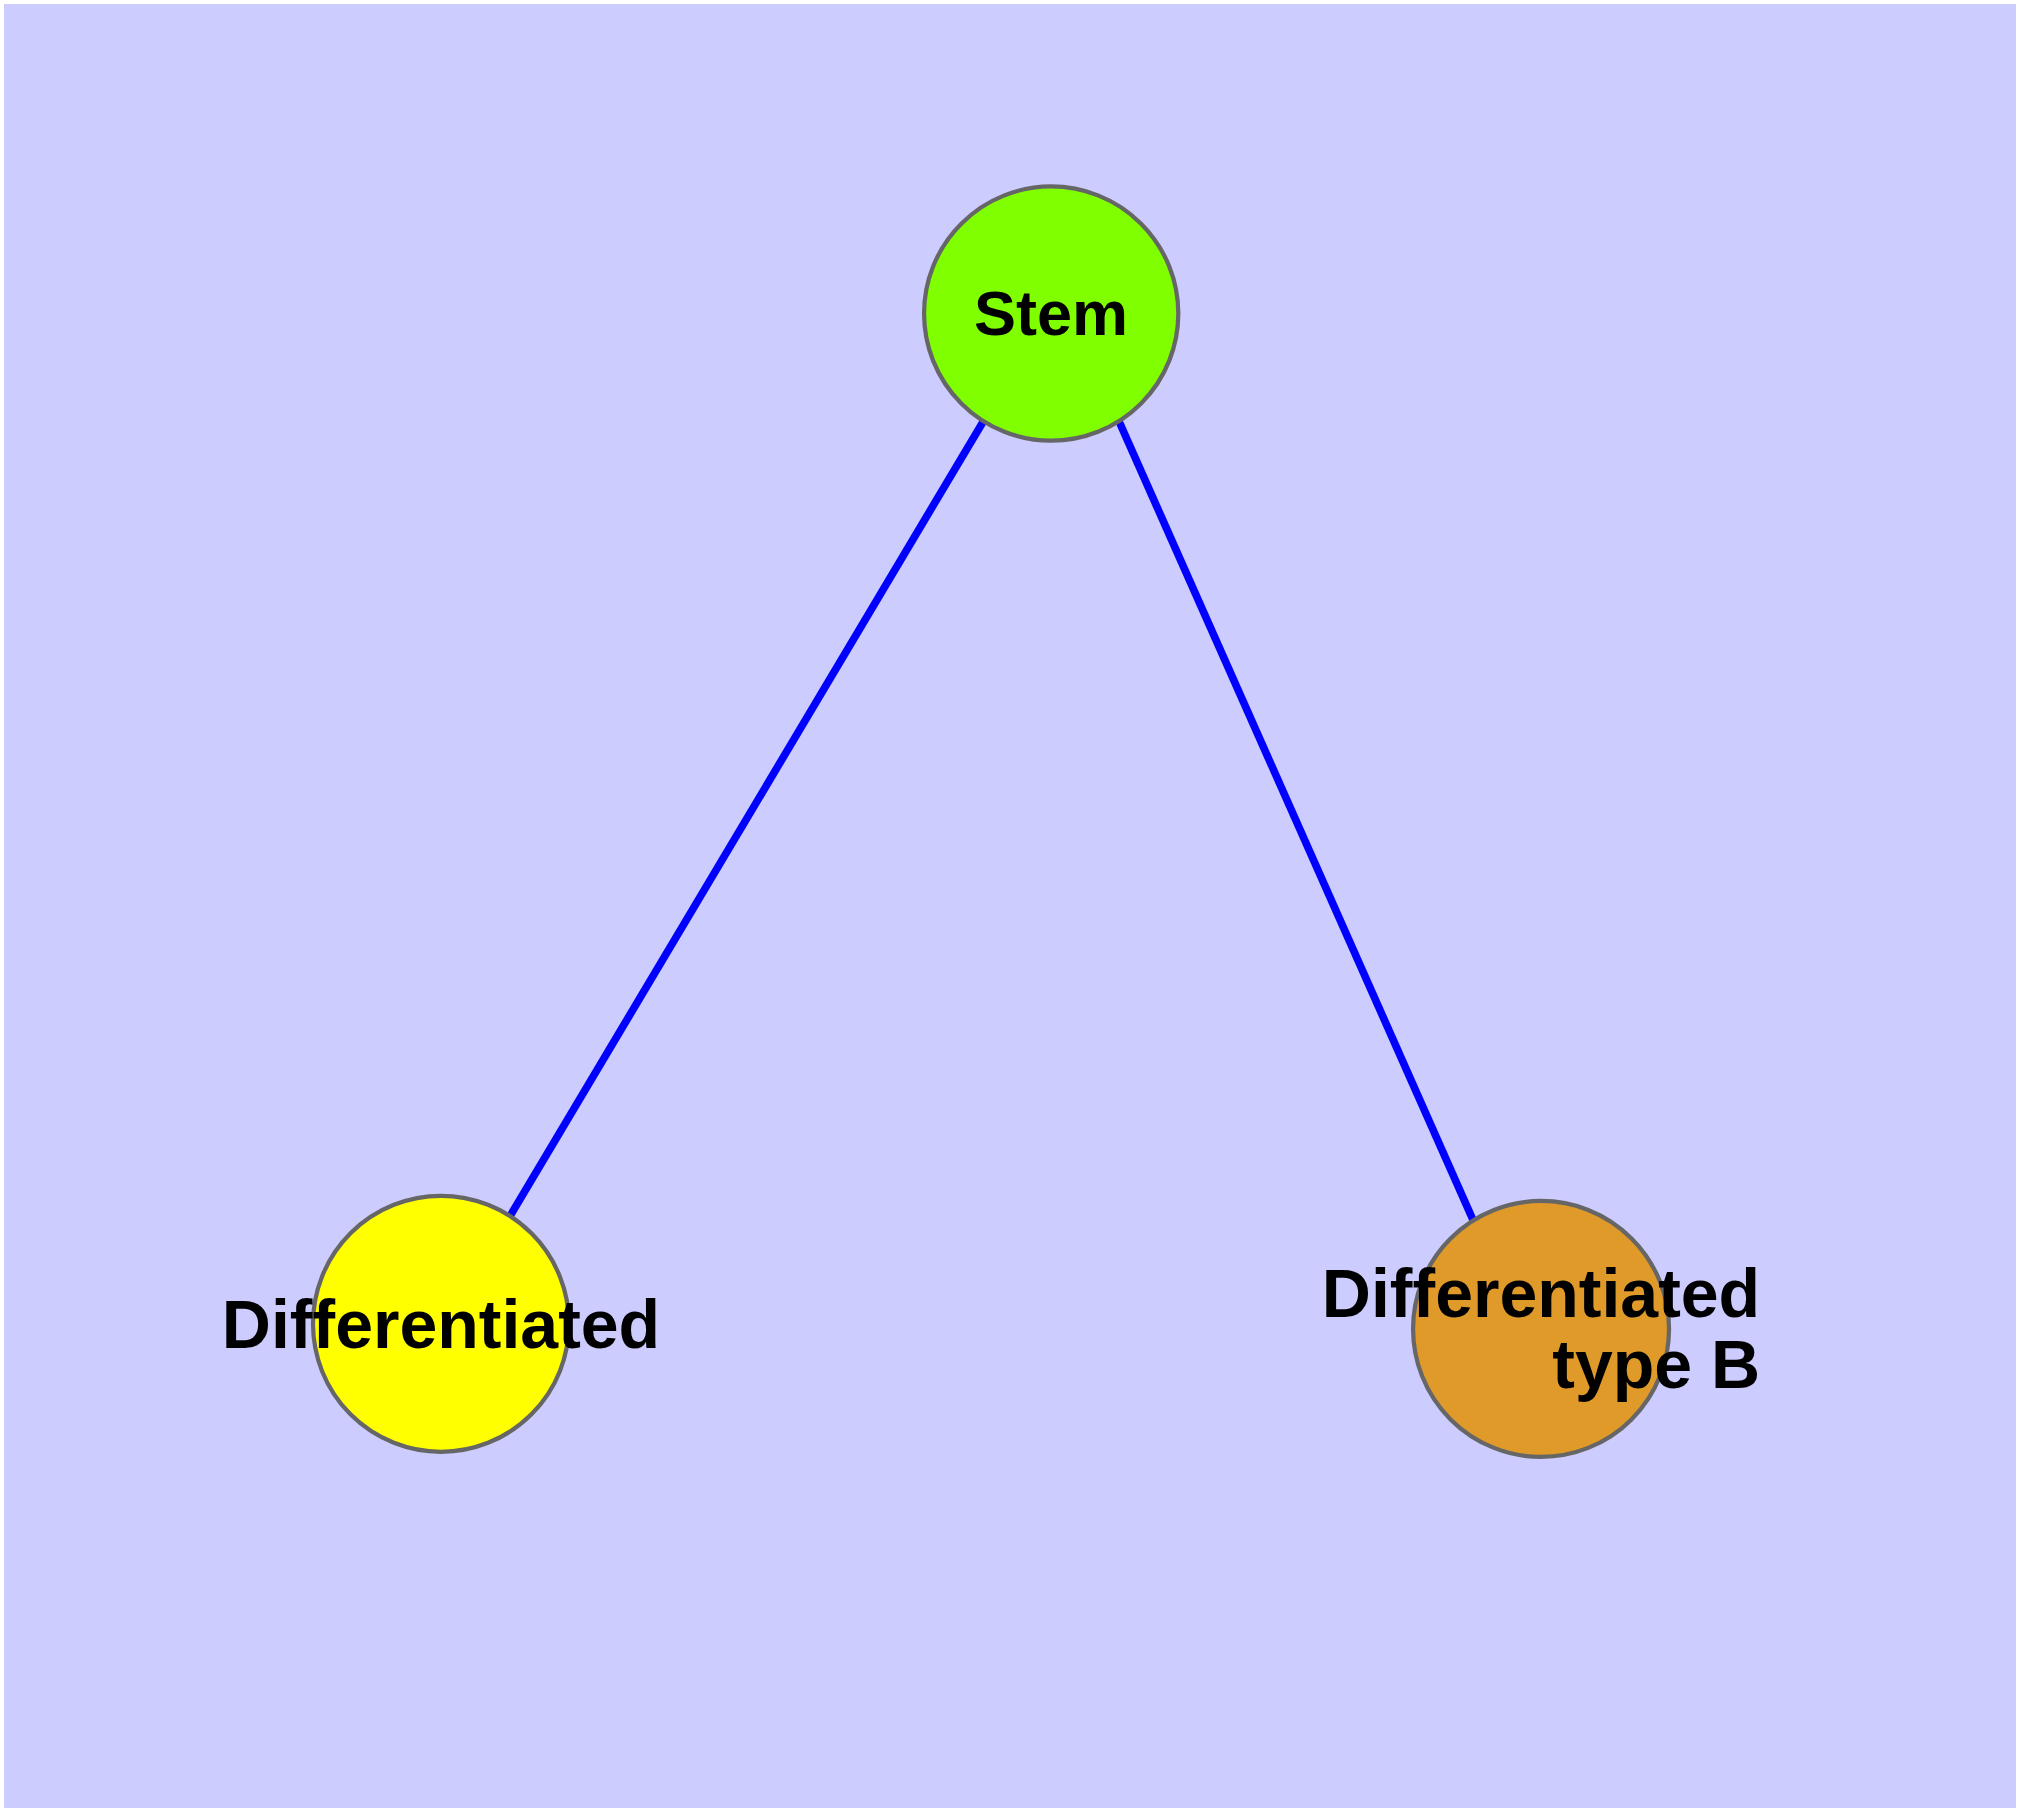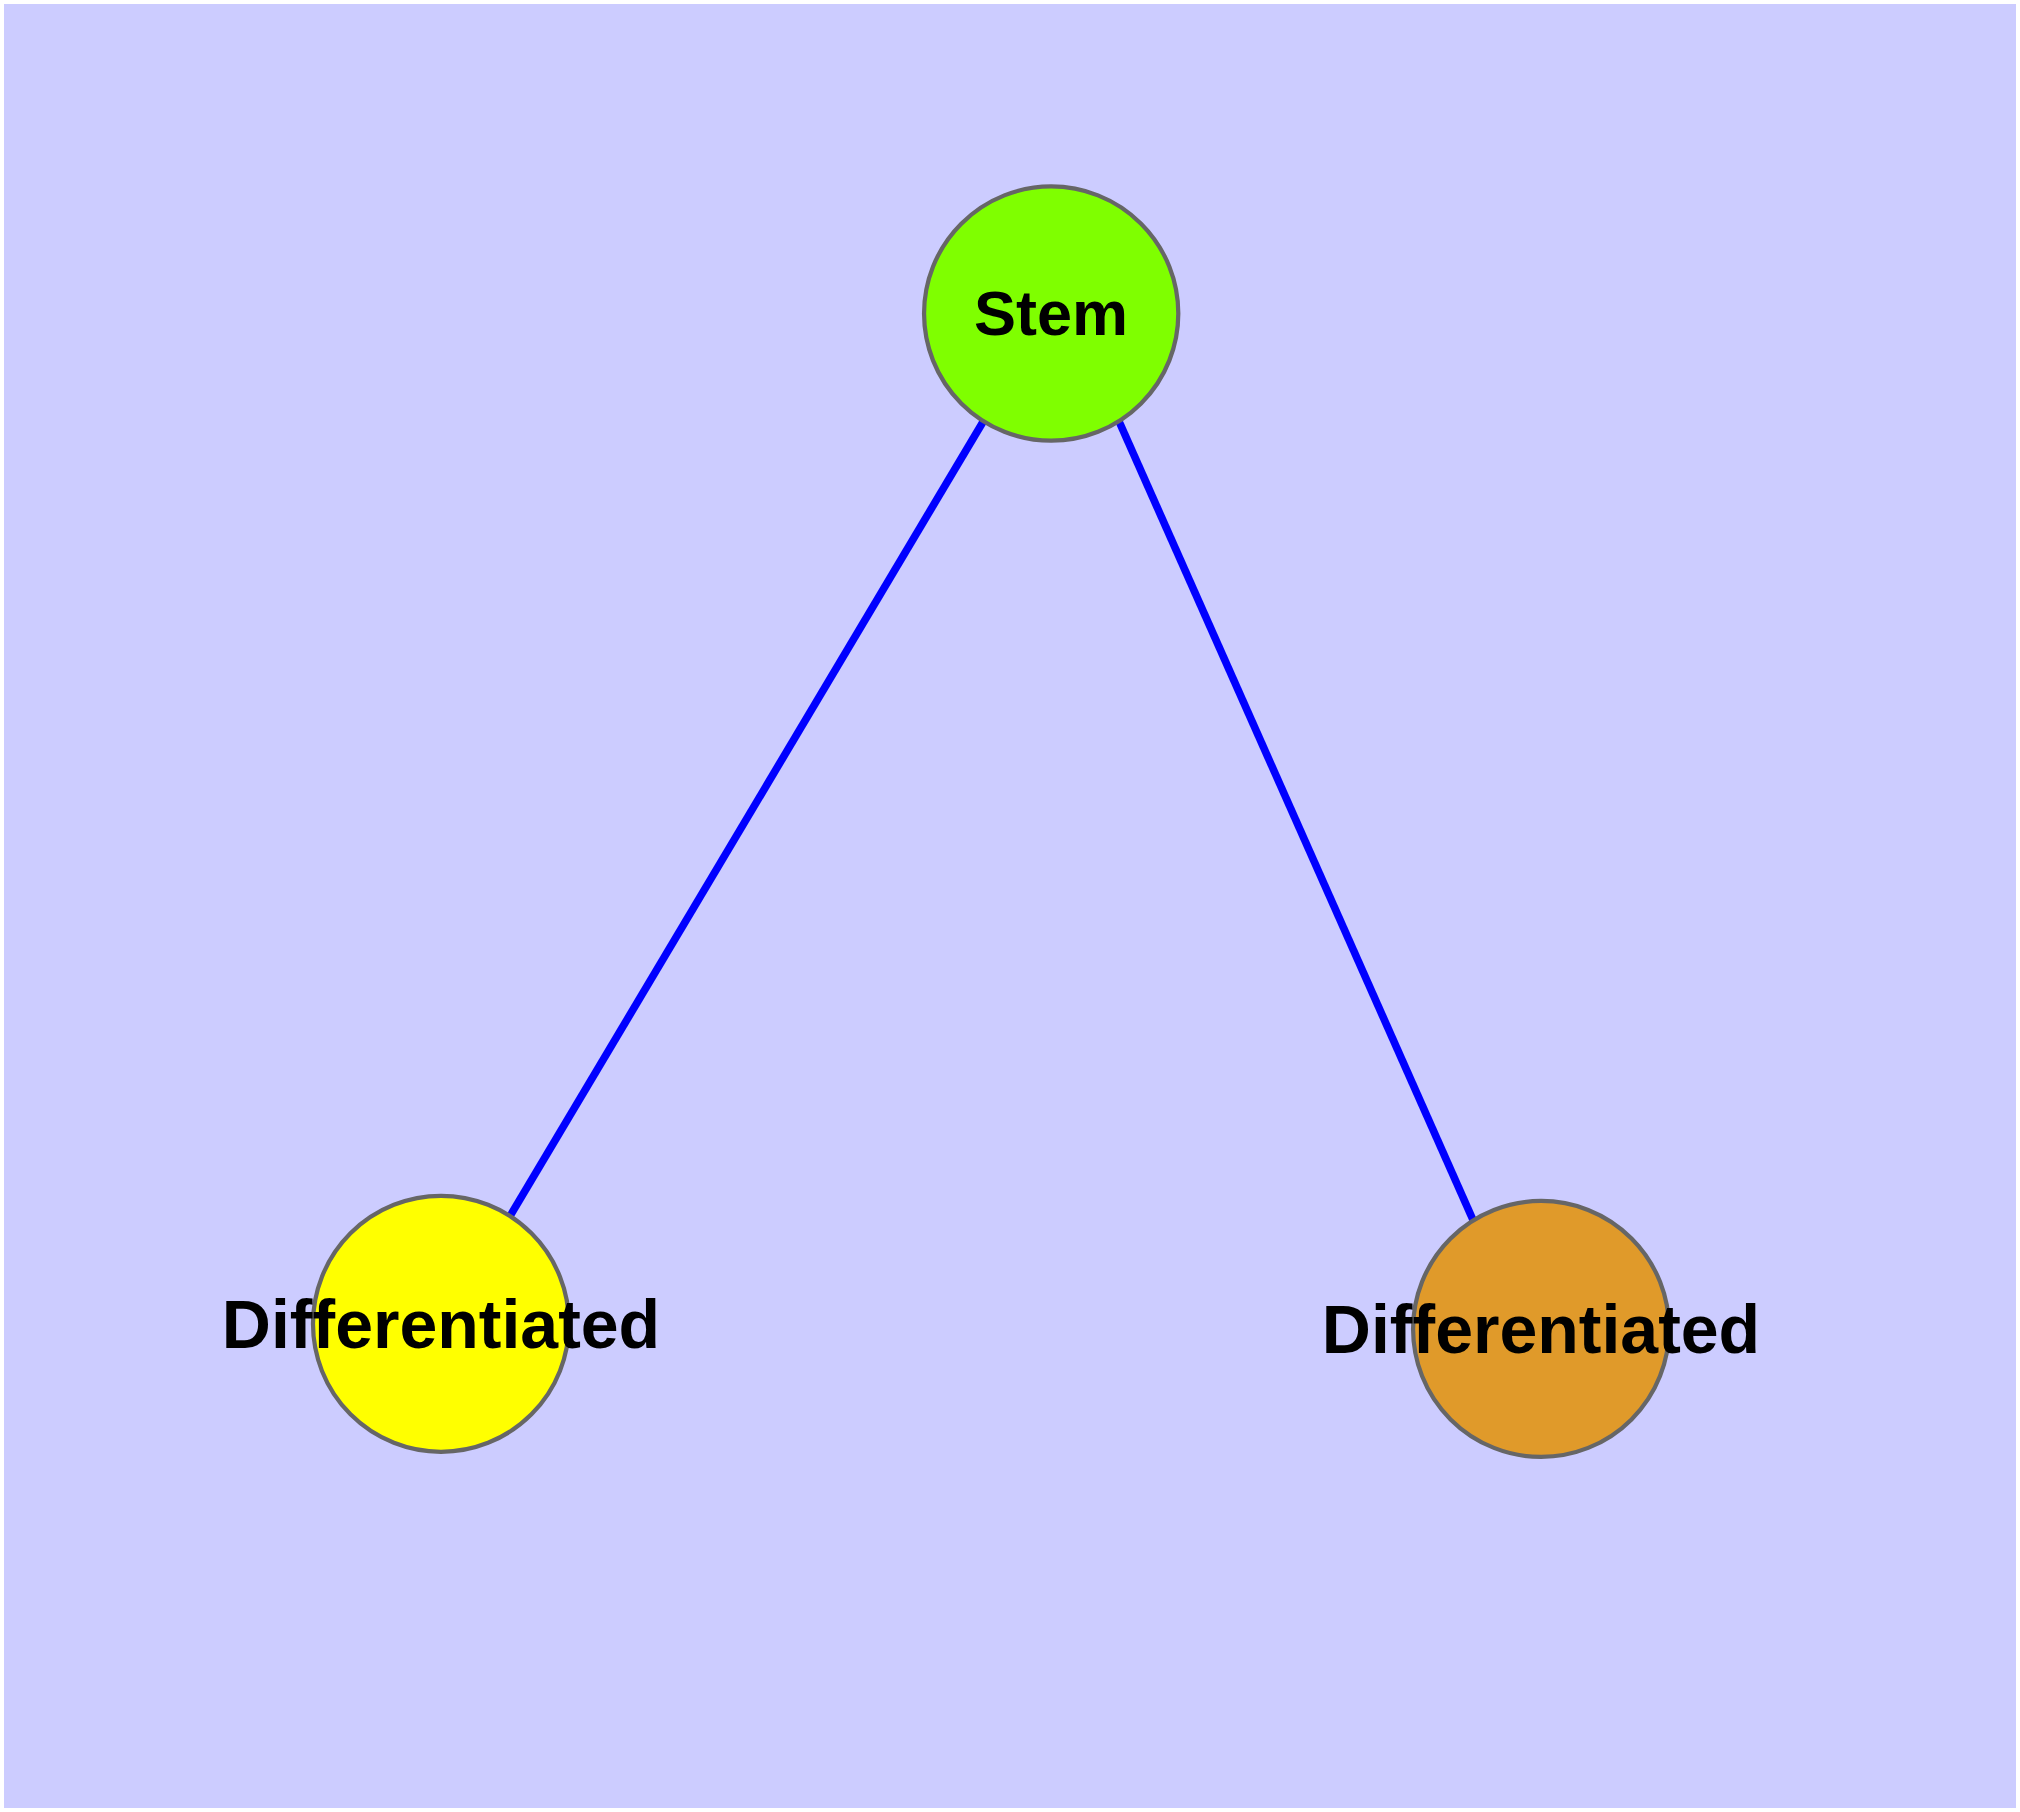--- a/index.html
+++ b/index.html
@@ -86,16 +86,17 @@
   <div class="node-label" id="label-stem" style="left: 1051px; top: 314px; font-size: 63px; color: rgb(0, 0, 0);">
     <span class="label-line">Stem</span>
   </div>
 
   <div class="node-label" id="label-a" style="left: 441px; top: 1324px; font-size: 68px; color: rgb(0, 0, 0);">
     <span class="label-line">Differentiated</span>
   </div>
 
   <div class="node-label" id="label-b" style="left: 1541px; top: 1329px; font-size: 68px; color: rgb(0, 0, 0);">
     <span class="label-line">Differentiated</span>
+    <span class="label-line">type B</span>
   </div>
 
 </div>
 
 
 </body></html>

